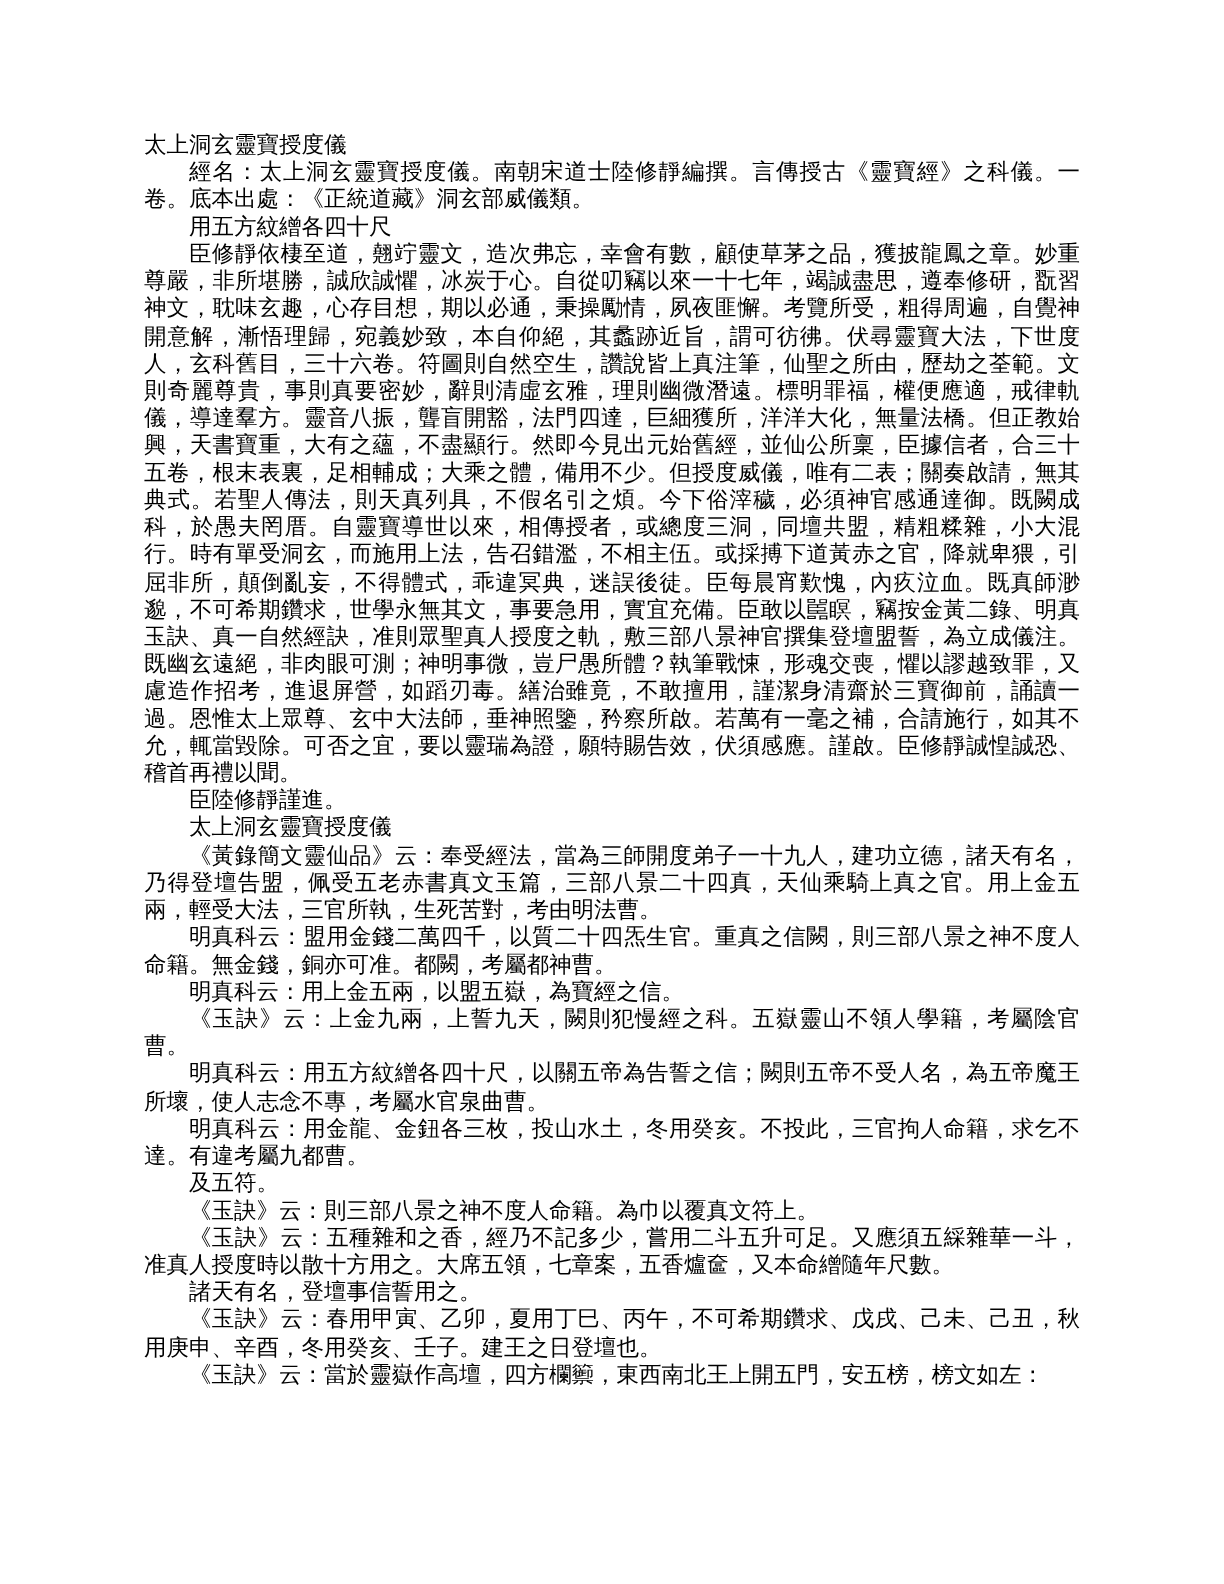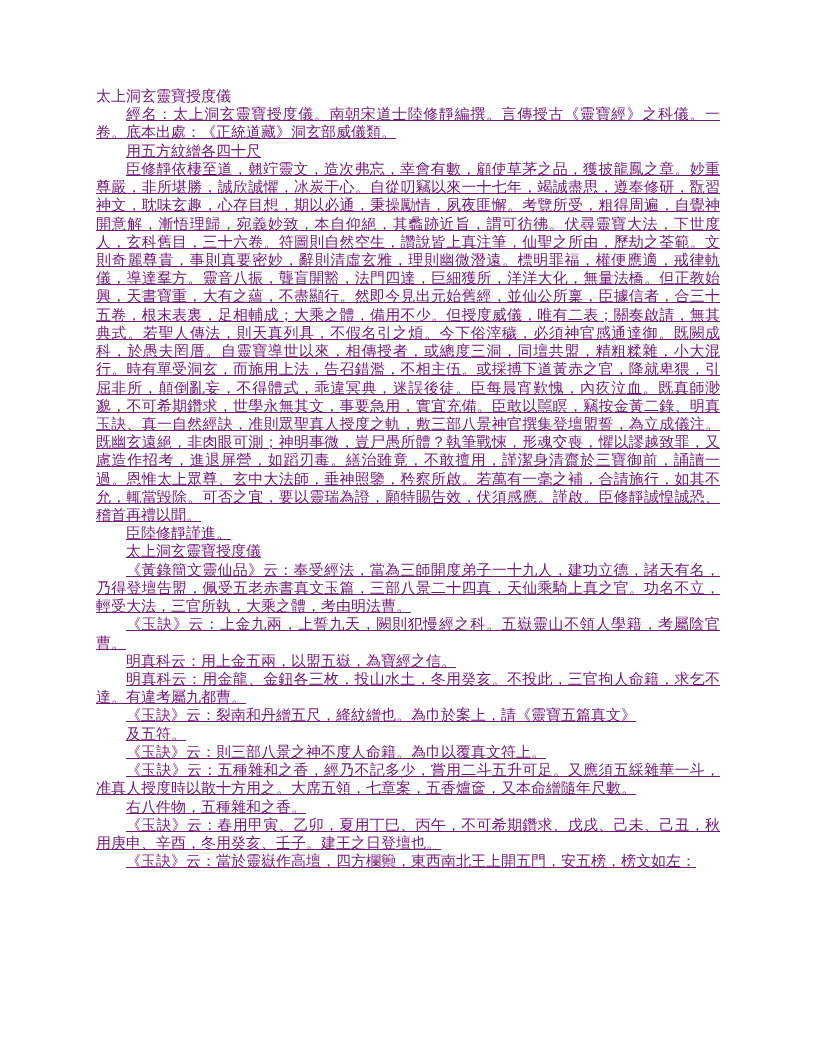--- a/index.html
+++ b/index.html
@@ -12,52 +12,52 @@
     box-sizing: border-box;
     width: 816px;
     height: 1056px;
     margin: 0 auto;
     background: #ffffff;
     padding: 87px 96px 0 96px;
     overflow: hidden;
     font-family: "DejaVu Serif", "Liberation Serif", serif;
     font-size: 15px;
     line-height: 1.215;
-    color: #701a75;
+    color: #000000;
   }
   .doc-body {
     width: 100%;
   }
   .para {
     margin: 0;
     padding: 0;
     text-align: justify;
     word-break: break-all;
   }
   .para.indent {
     text-indent: 2em;
-    text-decoration: underline;
   }
 </style>
 </head>
 <body>
 
 <div class="page">
   <div class="doc-body">
       <p class="para">太上洞玄靈寶授度儀</p>
       <p class="para indent">經名：太上洞玄靈寶授度儀。南朝宋道士陸修靜編撰。言傳授古《靈寶經》之科儀。一卷。底本出處：《正統道藏》洞玄部威儀類。</p>
       <p class="para indent">用五方紋繒各四十尺</p>
       <p class="para indent">臣修靜依棲至道，翹竚靈文，造次弗忘，幸會有數，顧使草茅之品，獲披龍鳳之章。妙重尊嚴，非所堪勝，誠欣誠懼，冰炭于心。自從叨竊以來一十七年，竭誠盡思，遵奉修研，翫習神文，耽味玄趣，心存目想，期以必通，秉操勵情，夙夜匪懈。考覽所受，粗得周遍，自覺神開意解，漸悟理歸，宛義妙致，本自仰絕，其蠡跡近旨，謂可彷彿。伏尋靈寶大法，下世度人，玄科舊目，三十六卷。符圖則自然空生，讚說皆上真注筆，仙聖之所由，歷劫之荃範。文則奇麗尊貴，事則真要密妙，辭則清虛玄雅，理則幽微潛遠。標明罪福，權便應適，戒律軌儀，導達羣方。靈音八振，聾盲開豁，法門四達，巨細獲所，洋洋大化，無量法橋。但正教始興，天書寶重，大有之蘊，不盡顯行。然即今見出元始舊經，並仙公所稟，臣據信者，合三十五卷，根末表裏，足相輔成；大乘之體，備用不少。但授度威儀，唯有二表；關奏啟請，無其典式。若聖人傳法，則天真列具，不假名引之煩。今下俗滓穢，必須神官感通達御。既闕成科，於愚夫罔厝。自靈寶導世以來，相傳授者，或總度三洞，同壇共盟，精粗糅雜，小大混行。時有單受洞玄，而施用上法，告召錯濫，不相主伍。或採搏下道黃赤之官，降就卑猥，引屈非所，顛倒亂妄，不得體式，乖違冥典，迷誤後徒。臣每晨宵歎愧，內疚泣血。既真師渺邈，不可希期鑽求，世學永無其文，事要急用，實宜充備。臣敢以嚚瞑，竊按金黃二錄、明真玉訣、真一自然經訣，准則眾聖真人授度之軌，敷三部八景神官撰集登壇盟誓，為立成儀注。既幽玄遠絕，非肉眼可測；神明事微，豈尸愚所體？執筆戰悚，形魂交喪，懼以謬越致罪，又慮造作招考，進退屏營，如蹈刃毒。繕治雖竟，不敢擅用，謹潔身清齋於三寶御前，誦讀一過。恩惟太上眾尊、玄中大法師，垂神照鑒，矜察所啟。若萬有一毫之補，合請施行，如其不允，輒當毀除。可否之宜，要以靈瑞為證，願特賜告效，伏須感應。謹啟。臣修靜誠惶誠恐、稽首再禮以聞。</p>
       <p class="para indent">臣陸修靜謹進。</p>
       <p class="para indent">太上洞玄靈寶授度儀</p>
-      <p class="para indent">《黃錄簡文靈仙品》云：奉受經法，當為三師開度弟子一十九人，建功立德，諸天有名，乃得登壇告盟，佩受五老赤書真文玉篇，三部八景二十四真，天仙乘騎上真之官。功名不立，輕受大法，三官所執，大乘之體，考由明法曹。</p>
+      <p class="para indent">《黃錄簡文靈仙品》云：奉受經法，當為三師開度弟子一十九人，建功立德，諸天有名，乃得登壇告盟，佩受五老赤書真文玉篇，三部八景二十四真，天仙乘騎上真之官。用上金五兩，輕受大法，三官所執，生死苦對，考由明法曹。</p>
+      <p class="para indent">明真科云：盟用金錢二萬四千，以質二十四炁生官。重真之信闕，則三部八景之神不度人命籍。無金錢，銅亦可准。都闕，考屬都神曹。</p>
+      <p class="para indent">明真科云：用上金五兩，以盟五嶽，為寶經之信。</p>
       <p class="para indent">《玉訣》云：上金九兩，上誓九天，闕則犯慢經之科。五嶽靈山不領人學籍，考屬陰官曹。</p>
-      <p class="para indent">明真科云：用上金五兩，以盟五嶽，為寶經之信。</p>
+      <p class="para indent">明真科云：用五方紋繒各四十尺，以關五帝為告誓之信；闕則五帝不受人名，為五帝魔王所壞，使人志念不專，考屬水官泉曲曹。</p>
       <p class="para indent">明真科云：用金龍、金鈕各三枚，投山水土，冬用癸亥。不投此，三官拘人命籍，求乞不達。有違考屬九都曹。</p>
-      <p class="para indent">《玉訣》云：裂南和丹繒五尺，絳紋繒也。為巾於案上，請《靈寶五篇真文》</p>
       <p class="para indent">及五符。</p>
       <p class="para indent">《玉訣》云：則三部八景之神不度人命籍。為巾以覆真文符上。</p>
       <p class="para indent">《玉訣》云：五種雜和之香，經乃不記多少，嘗用二斗五升可足。又應須五綵雜華一斗，准真人授度時以散十方用之。大席五領，七章案，五香爐奩，又本命繒隨年尺數。</p>
-      <p class="para indent">右八件物，五種雜和之香。</p>
+      <p class="para indent">諸天有名，登壇事信誓用之。</p>
       <p class="para indent">《玉訣》云：春用甲寅、乙卯，夏用丁巳、丙午，不可希期鑽求、戊戌、己未、己丑，秋用庚申、辛酉，冬用癸亥、壬子。建王之日登壇也。</p>
       <p class="para indent">《玉訣》云：當於靈嶽作高壇，四方欄籞，東西南北王上開五門，安五榜，榜文如左：</p>
     </div>
 </div>
 
 </body></html>

